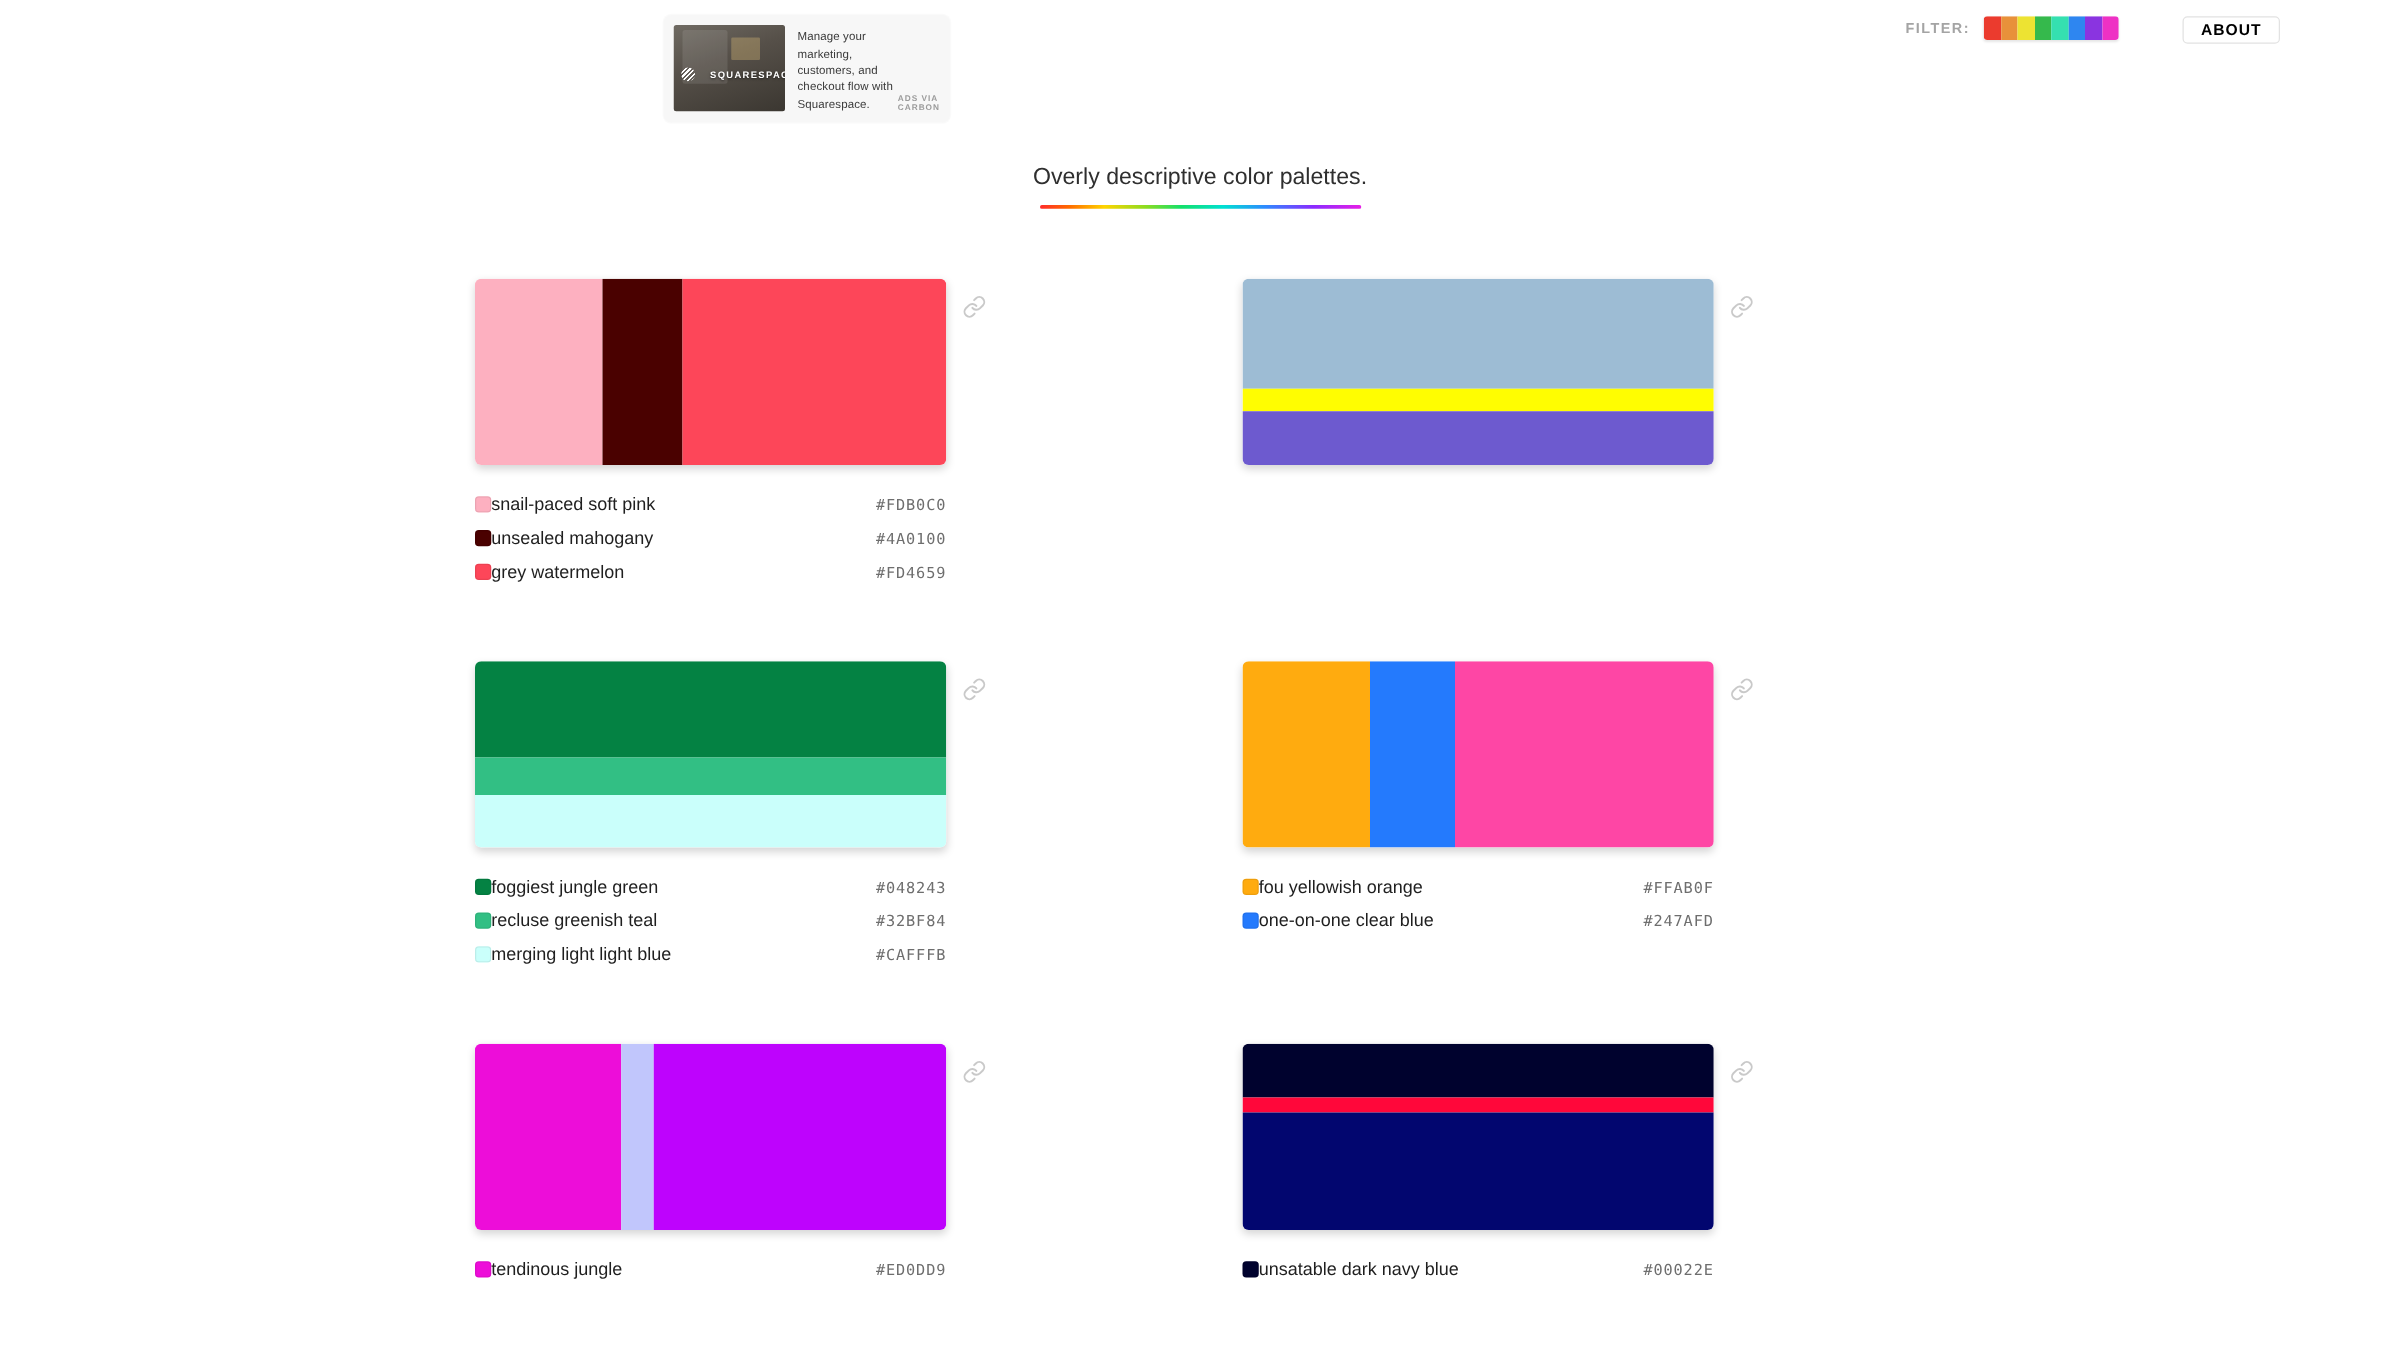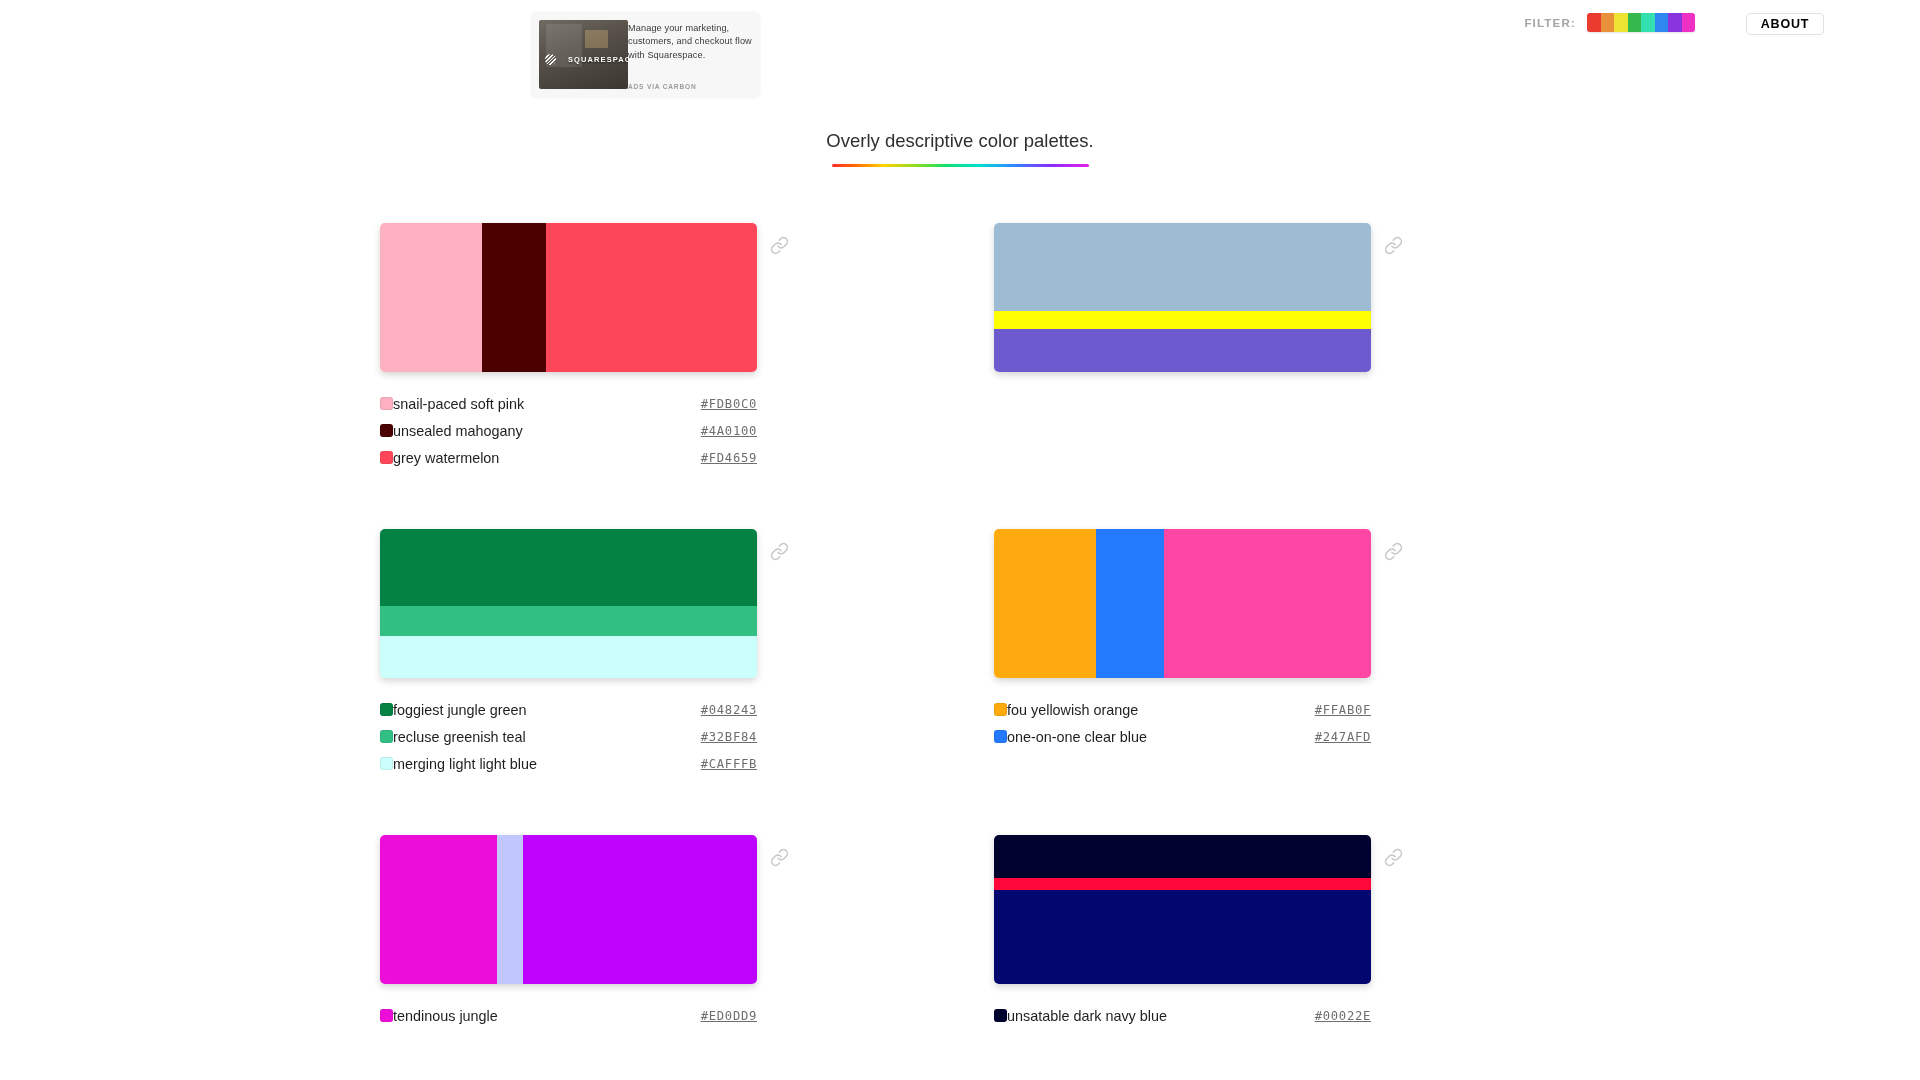--- a/index.html
+++ b/index.html
@@ -65,25 +65,27 @@
     font-weight: 600;
     text-shadow: 0 1px 2px rgba(0,0,0,.6);
   }
   .ad-brand .mark {
     width: 11px; height: 11px;
     border-radius: 50%;
     background: repeating-linear-gradient(135deg, #fff 0 1.2px, transparent 1.2px 2.6px);
     flex: 0 0 auto;
   }
   .ad-body {
+    padding-left: 10px;
     padding-top: 2px;
     flex: 1 1 auto;
     display: flex;
-    flex-direction: column;
+    flex-direction: row;
     height: 100%;
+    align-items: flex-end;
   }
   .ad-text {
     font-size: 9.2px;
     line-height: 1.45;
     color: #3a3a3a;
     letter-spacing: .1px;
   }
   .ad-via {
     margin-top: auto;
     font-size: 6.6px;
@@ -215,21 +217,20 @@
     color: #1f1f1f;
     flex: 1 1 auto;
     white-space: nowrap;
   }
   .chex {
     font-family: "DejaVu Sans Mono", monospace;
     font-size: 12.2px;
     letter-spacing: .7px;
     color: #6e6e6e;
     text-align: right;
-    text-decoration: underline;
   }
 </style>
 </head>
 <body>
 
 <div class="topbar">
 
   <div class="ad-card">
     <div class="ad-img">
       <div class="ad-brand">

